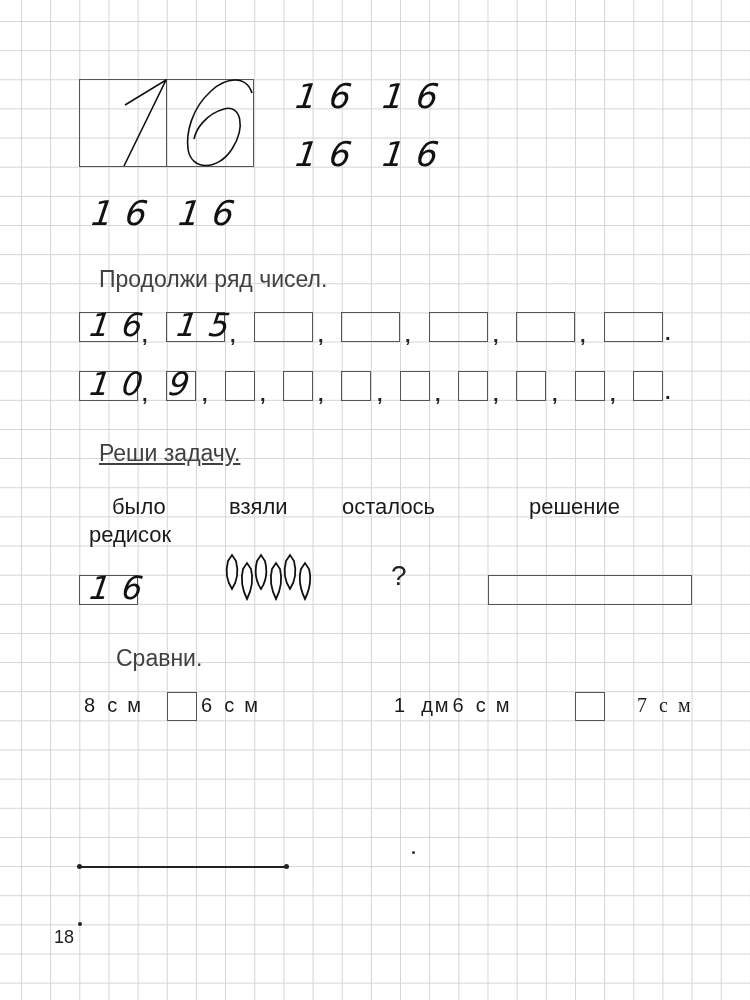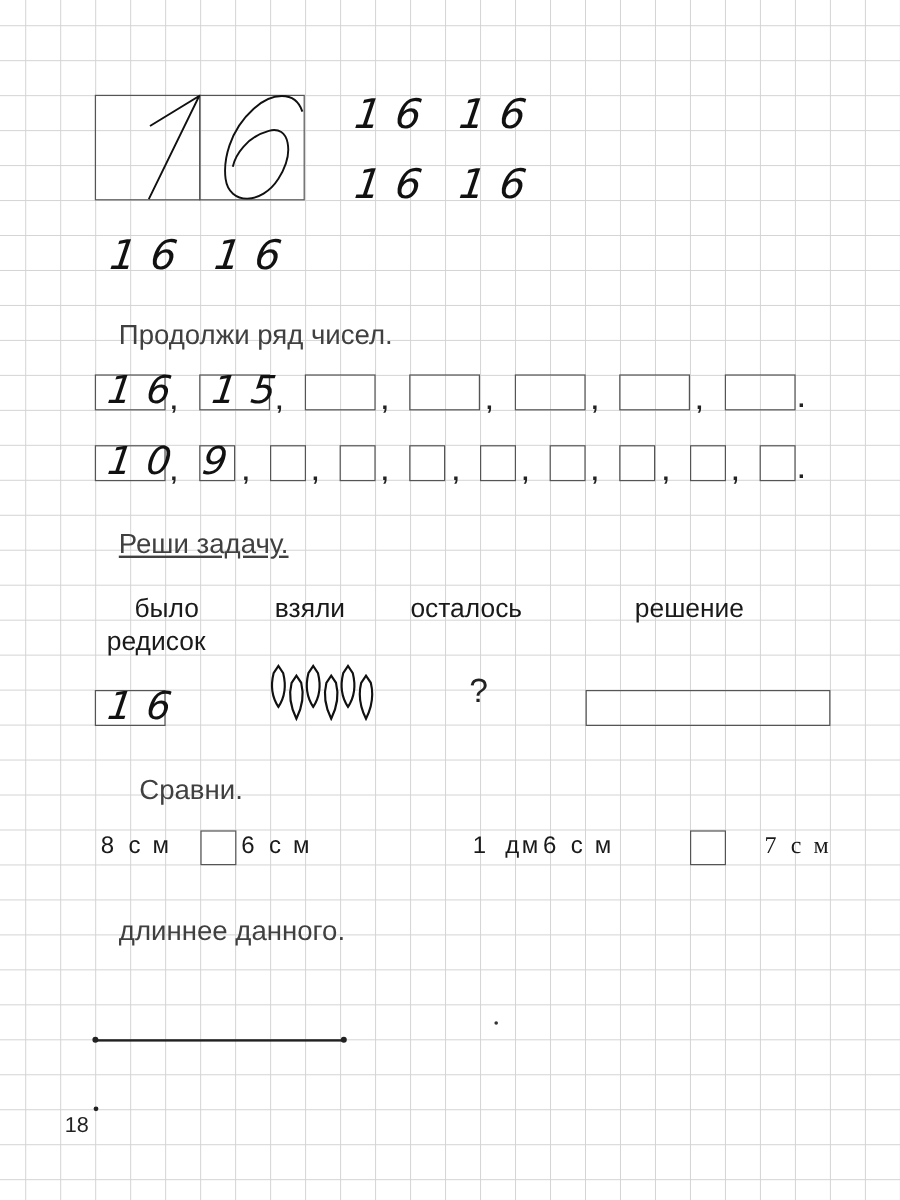--- a/index.html
+++ b/index.html
@@ -125,21 +125,20 @@
 
 <span class="cmp" style="left:394px;">
   <span style="margin-right:16px;">1</span><span style="margin-right:2px;">д</span><span style="margin-right:4px;">м</span><span style="margin-right:12px;">6</span><span style="margin-right:10px;">с</span><span>м</span>
 </span>
 <input class="cell-box" style="left: 575px; top: 692px; width: 30px; height: 29px;">
 <span class="cmp" style="left:637px;font-family:Liberation Serif, serif;">
   <span style="margin-right:12px;">7</span><span style="margin-right:10px;">с</span><span>м</span>
 </span>
 
 <div class="abs heading" style="left:79px;top:762px;font-size:23px;line-height:27px;">
-  <div>длиннее данного.</div>
 </div>
 
 <div class="abs" style="left:79px;top:866px;width:207px;height:2px;background:#222;"></div>
 <div class="abs" style="left:77px;top:864px;width:5px;height:5px;border-radius:50%;background:#222;"></div>
 <div class="abs" style="left:284px;top:864px;width:5px;height:5px;border-radius:50%;background:#222;"></div>
 <div class="abs" style="left:412px;top:851px;width:3px;height:3px;border-radius:50%;background:#333;"></div>
 <div class="abs" style="left:78px;top:922px;width:4px;height:4px;border-radius:50%;background:#222;"></div>
 
 <div class="abs" style="left:54px;top:927px;font-size:18px;color:#222;">18</div>
 

